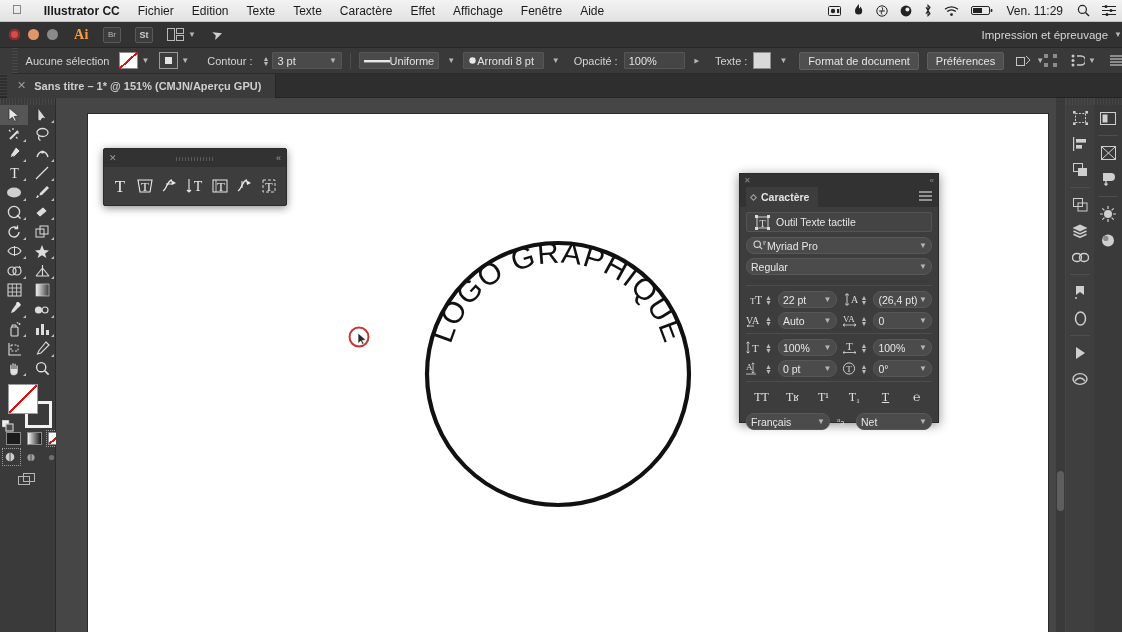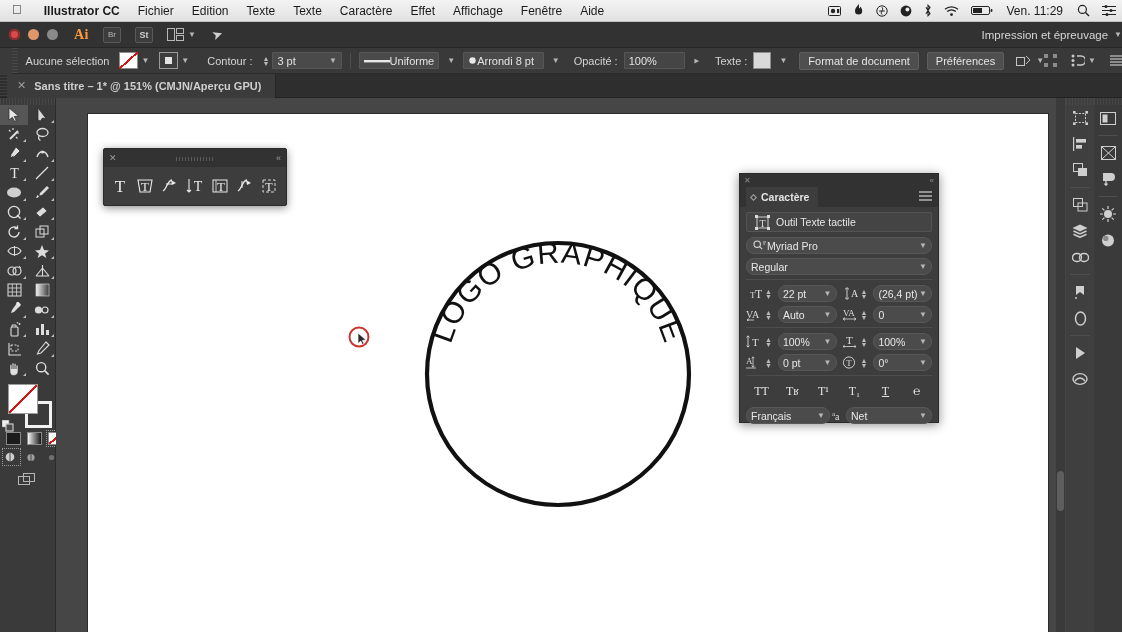--- a/index.html
+++ b/index.html
@@ -224,21 +224,21 @@
   .cp-field {
     flex: 1; height: 17px; background: #4b4b4b; border: 1px solid #575757; border-radius: 8px;
     display: flex; align-items: center; padding: 0 4px; color: #e7e7e7; font-size: 10.5px;
   }
   .cp-field .v { flex: 1; }
   .cp-pair { display: flex; align-items: center; gap: 3px; flex: 1; }
   .cp-ico { width: 16px; color: #dcdcdc; display: flex; align-items: center; justify-content: center; }
   .cp-divline { height: 1px; background: #4d4d4d; margin: 4px 0 5px; }
   .cp-styles { display: flex; align-items: center; height: 20px; color: #e2e2e2; font-size: 12px; }
   .cp-styles .s { flex: 1; text-align: center; font-family: "Liberation Serif", serif; }
-  .cp-bottom { display: flex; margin-top: 6px; align-items: center; }
+  .cp-bottom { display: flex; gap: 5px; margin-top: 6px; align-items: center; }
 
   
   .rightdock {
     position: absolute; right: 0; top: 98px; width: 56px; height: 534px;
     background: #3a3a3a; display: flex;
   }
   .dockcol { width: 28px; display: flex; flex-direction: column; align-items: center; }
   .dockcol.a { background: #3f3f3f; }
   .dockcol.b { background: #3a3a3a; }
   .dgrip { width: 28px; height: 7px; background:
@@ -787,21 +787,21 @@
           <svg width="13" height="11" viewBox="0 0 13 11">
               <circle cx="4.2" cy="4.2" r="3.2" fill="none" stroke="#d6d6d6" stroke-width="1.1"></circle>
               <path d="M6.6 6.6l2.6 2.6" stroke="#d6d6d6" stroke-width="1.1"></path>
               <path d="M10 2h3M10 4h2" stroke="#d6d6d6" stroke-width=".9"></path>
             </svg>
         </span>
         <span class="v">Myriad Pro</span>
         <span class="caret">▼</span>
       </div>
 
-      <div class="cp-field" style="margin-bottom:4px">
+      <div class="cp-field" style="margin-bottom:10px">
         <span class="v">Regular</span>
         <span class="caret">▼</span>
       </div>
 
       <div class="cp-divline"></div>
 
       <div class="cp-row">
         <div class="cp-pair">
           <span class="cp-ico">
             <svg width="16" height="13" viewBox="0 0 16 13">

